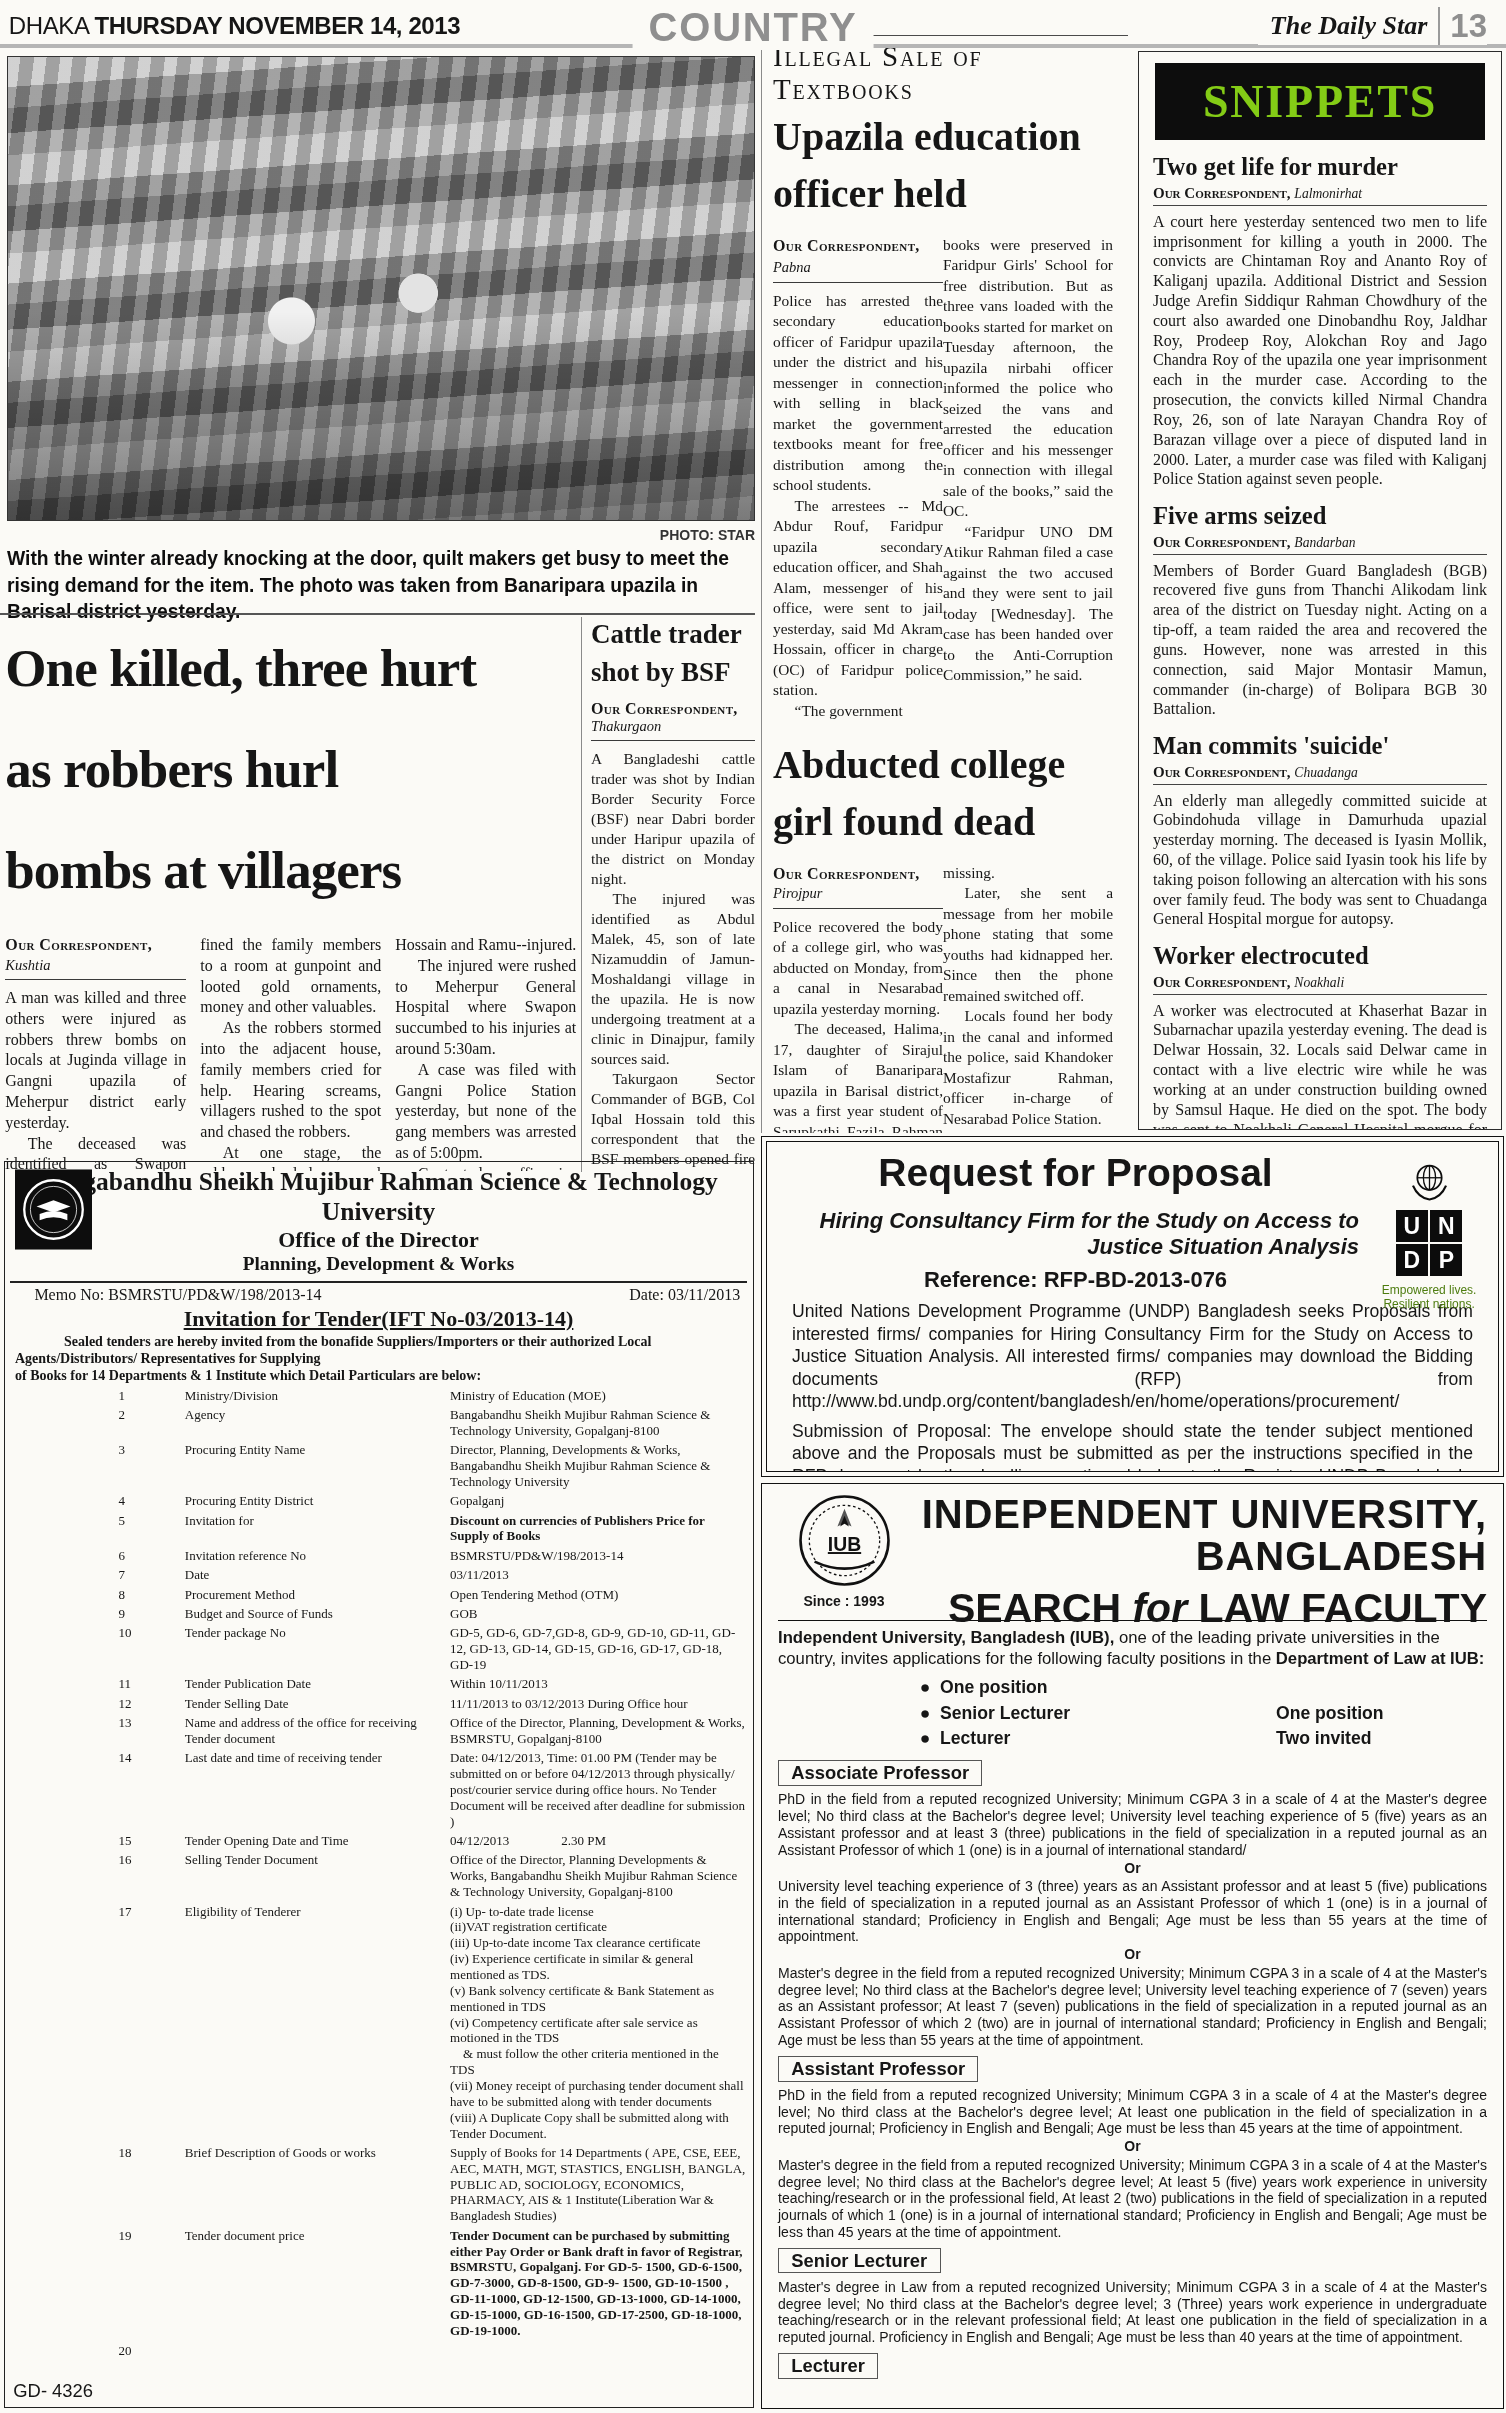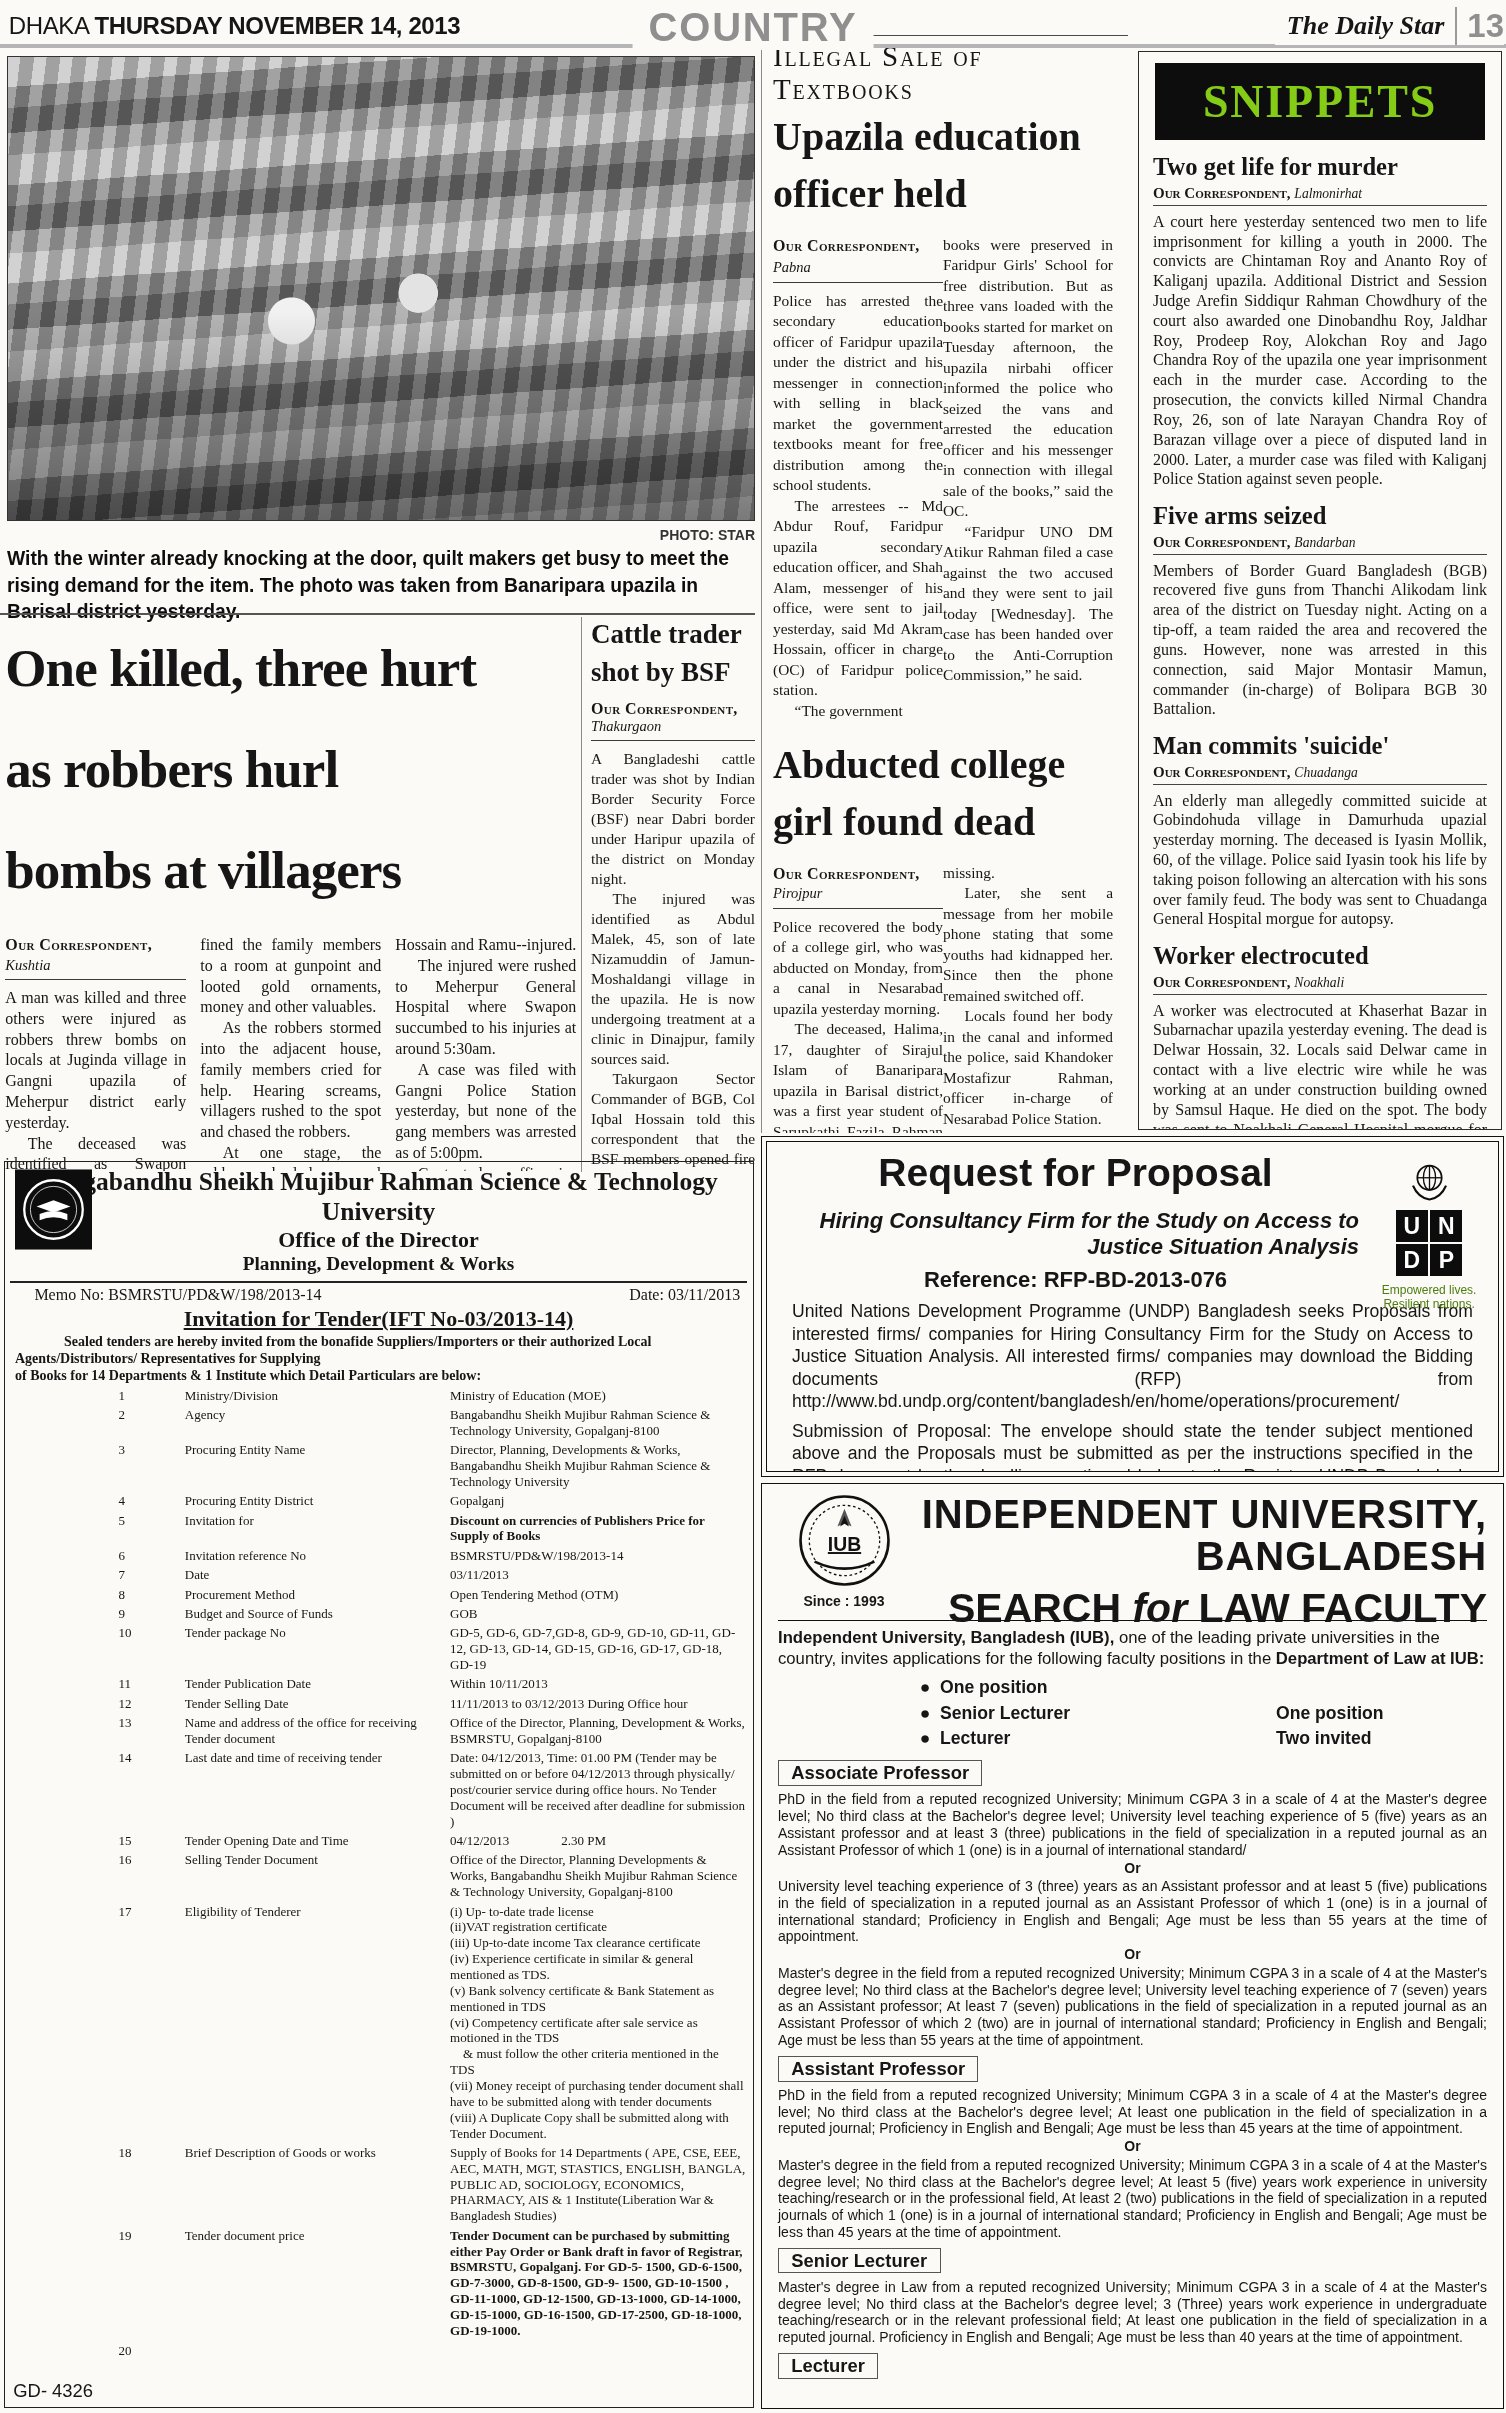--- a/index.html
+++ b/index.html
@@ -4,21 +4,21 @@
 <style>
   * { box-sizing: border-box; margin: 0; padding: 0; }
   body { background:#e8e6e0; font-family:"Liberation Serif", serif; }
   .page { position:relative; width:1506px; height:2413px; background:#fbfaf6; color:#161616; overflow:hidden; margin:0 auto; }
 
   
   .mast-left { position:absolute; left:8.8px; top:12.3px; font-family:"Liberation Sans",sans-serif; font-size:24px; letter-spacing:-0.4px; white-space:nowrap; z-index:3; background:#fbfaf6; padding-right:12.3px;}
   .mast-left b { font-weight:700; }
   .mast-rule { position:absolute; left:0; top:44px; width:100%; height:3.5px; background:#b5b5b5; z-index:1; }
   .mast-center { position:absolute; left:50%; top:5.3px; transform:translateX(-50%); background:#fbfaf6; padding:0 16px; font-family:"Liberation Sans",sans-serif; font-weight:700; font-size:40px; color:#8f8f8f; letter-spacing:1.8px; z-index:2; }
-  .mast-right { position:absolute; right:2px; top:7px; display:flex; align-items:center; gap:10.5px; background:#fbfaf6; padding-left:12.3px; z-index:3; }
+  .mast-right { position:absolute; right:19px; top:7px; display:flex; align-items:center; gap:10.5px; background:#fbfaf6; padding-left:12.3px; z-index:3; }
   .paper-name { font-family:"Liberation Serif",serif; font-weight:700; font-style:italic; font-size:26px; }
   .page-no { font-family:"Liberation Sans",sans-serif; font-weight:700; font-size:33px; color:#8f8f8f; border-left:2.6px solid #9a9a9a; padding-left:10.5px; }
 
   
   .photo { position:absolute; left:7px; top:56px; width:748px; height:465px; border:0.9px solid #333;
     background:
       linear-gradient(rgba(0,0,0,0) 55%, rgba(0,0,0,.42)),
       radial-gradient(circle at 38% 57%, #f1f1f1 0 23px, rgba(0,0,0,0) 24px),
       radial-gradient(circle at 55% 51%, #e3e3e3 0 19.3px, rgba(0,0,0,0) 20px),
       repeating-linear-gradient(97deg, rgba(255,255,255,.16) 0 12.3px, rgba(0,0,0,.20) 12.3px 26px),

